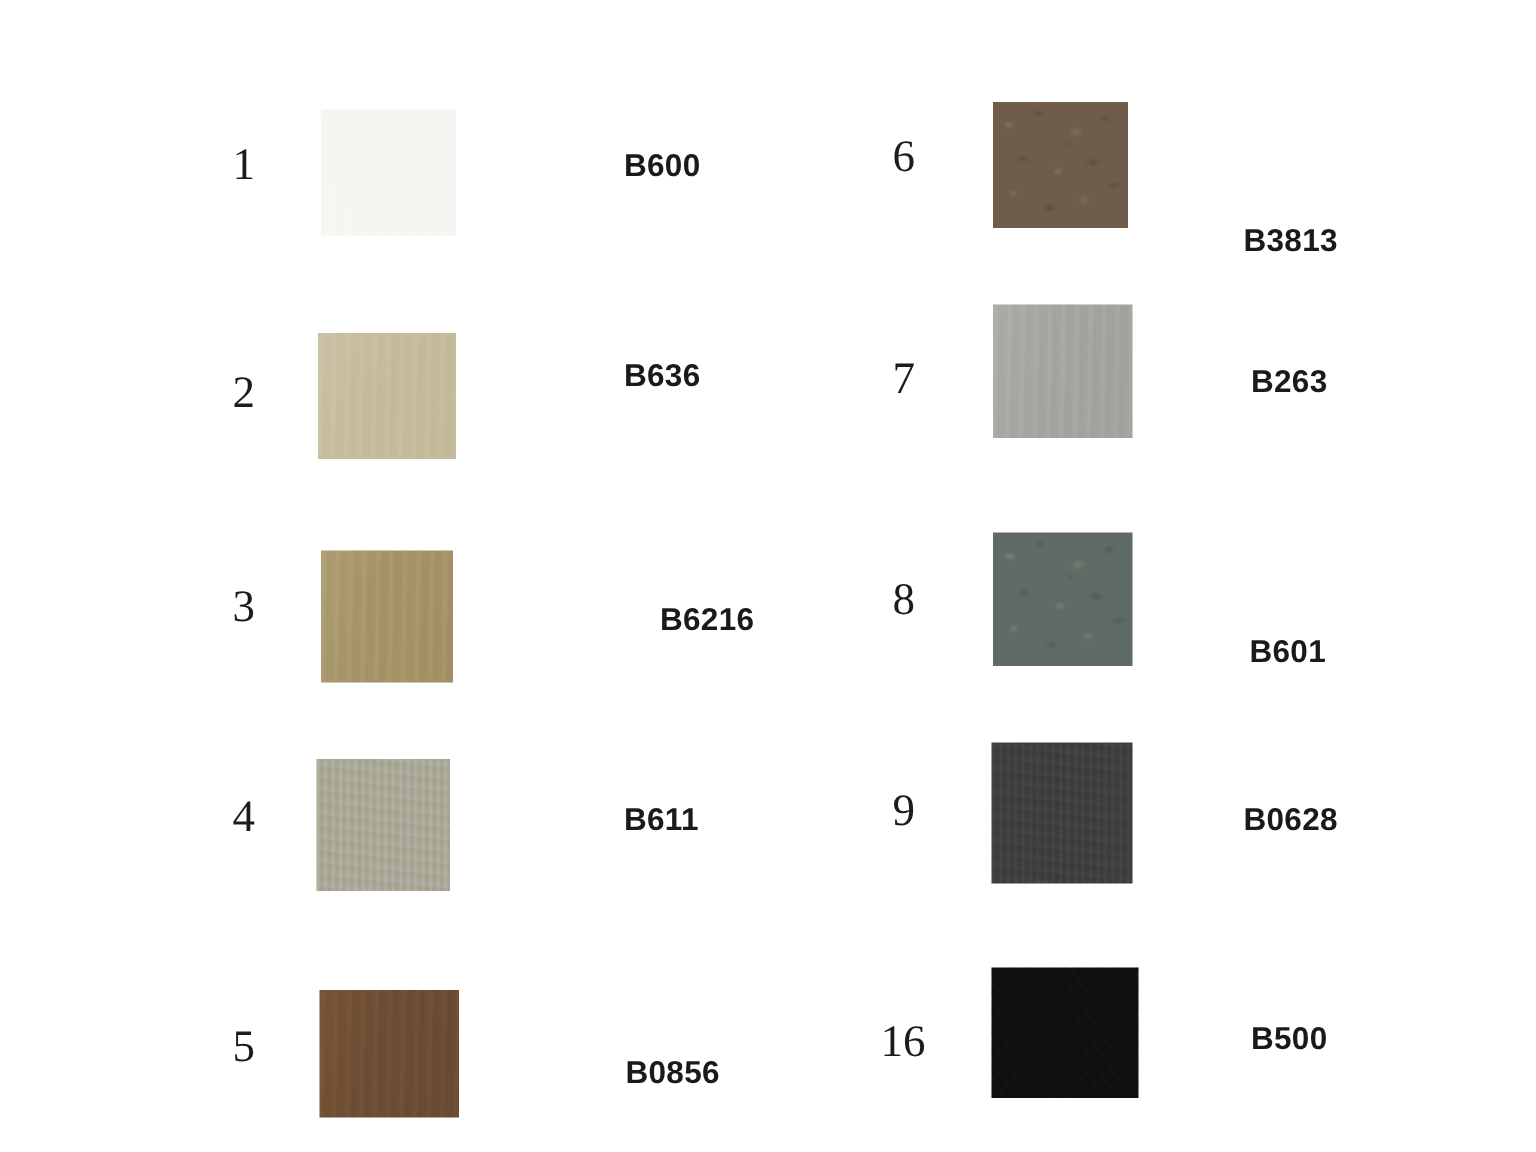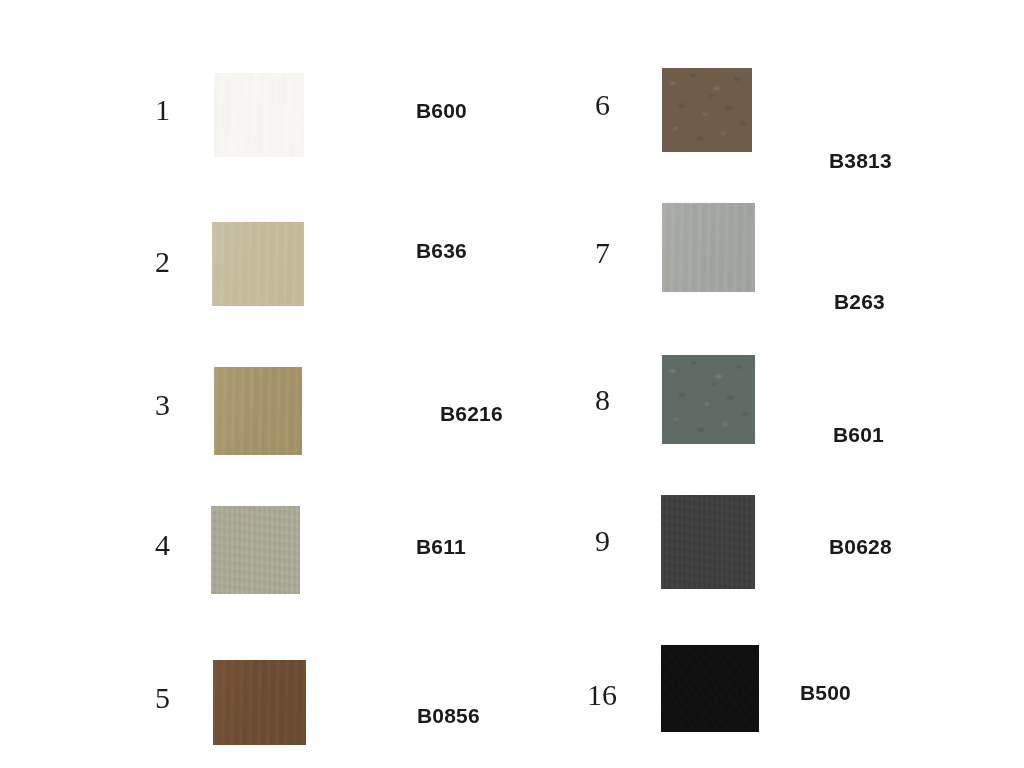--- a/index.html
+++ b/index.html
@@ -173,36 +173,36 @@
       <div class="swatch-chip" title="B3813" style="left: 662px; top: 68px; width: 90px; height: 84px; background: rgb(111, 92, 75);">
         <div class="grain pebble"></div>
       </div>
       <div class="swatch-code" style="left: 829px; top: 102px; margin-top: 48px;">B3813</div>
     </div>
     <div class="swatch-row">
       <div class="swatch-index" style="left: 595px; top: 238px;">7</div>
       <div class="swatch-chip" title="B263" style="left: 662px; top: 203px; width: 93px; height: 89px; background: rgb(163, 165, 161);">
         <div class="grain smooth"></div>
       </div>
-      <div class="swatch-code" style="left: 834px; top: 244px; margin-top: 47px;">B263</div>
+      <div class="swatch-code" style="left: 834px; top: 244px;">B263</div>
     </div>
     <div class="swatch-row">
       <div class="swatch-index" style="left: 595px; top: 385px;">8</div>
       <div class="swatch-chip" title="B601" style="left: 662px; top: 355px; width: 93px; height: 89px; background: rgb(95, 107, 100);">
         <div class="grain pebble"></div>
       </div>
       <div class="swatch-code" style="left: 833px; top: 390px; margin-top: 34px;">B601</div>
     </div>
     <div class="swatch-row">
       <div class="swatch-index" style="left: 595px; top: 526px;">9</div>
       <div class="swatch-chip" title="B0628" style="left: 661px; top: 495px; width: 94px; height: 94px; background: rgb(61, 61, 61);">
         <div class="grain fine"></div>
       </div>
       <div class="swatch-code" style="left: 829px; top: 536px; text-align: right;">B0628</div>
     </div>
     <div class="swatch-row">
       <div class="swatch-index" style="left: 587px; top: 680px;">16</div>
       <div class="swatch-chip" title="B500" style="left: 661px; top: 645px; width: 98px; height: 87px; background: rgb(17, 17, 17);">
         <div class="grain crackle"></div>
       </div>
-      <div class="swatch-code" style="left: 800px; top: 682px;">B500</div>
+      <div class="swatch-code" style="left: 834px; top: 682px;">B500</div>
     </div>
   </div>
 
 </body></html>

